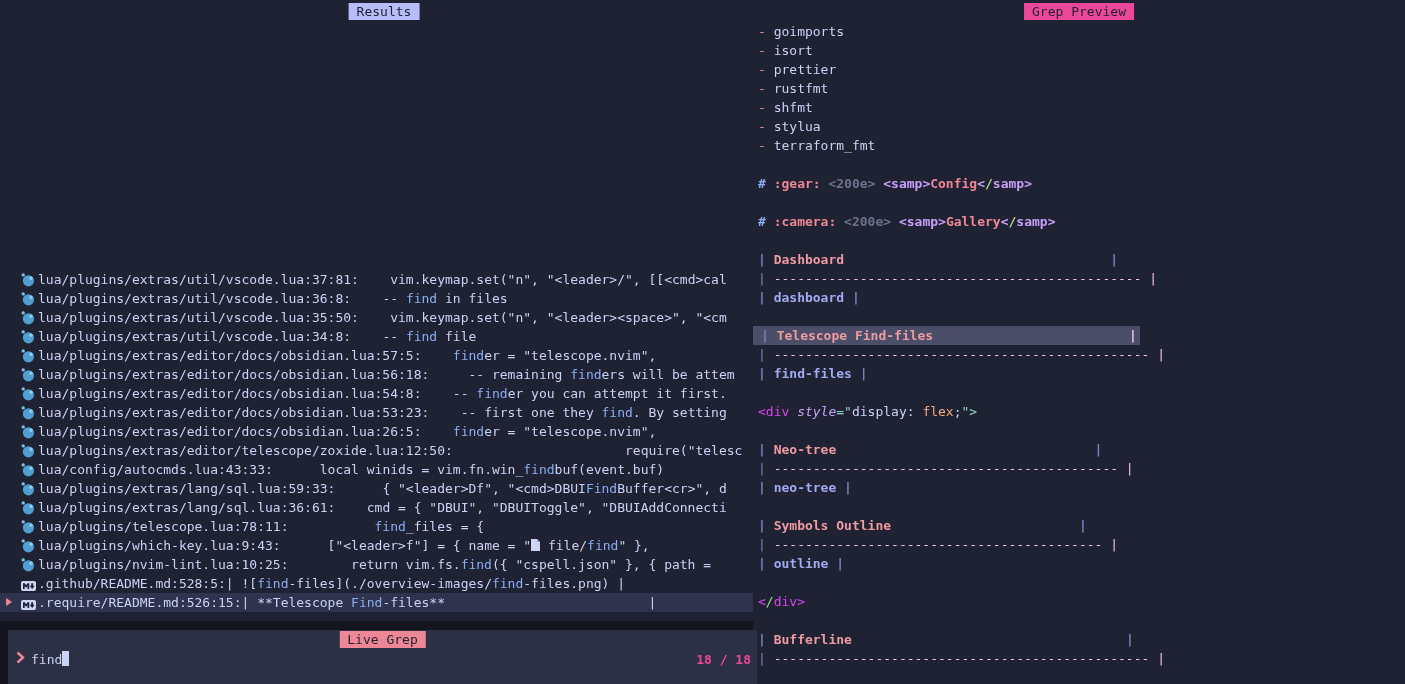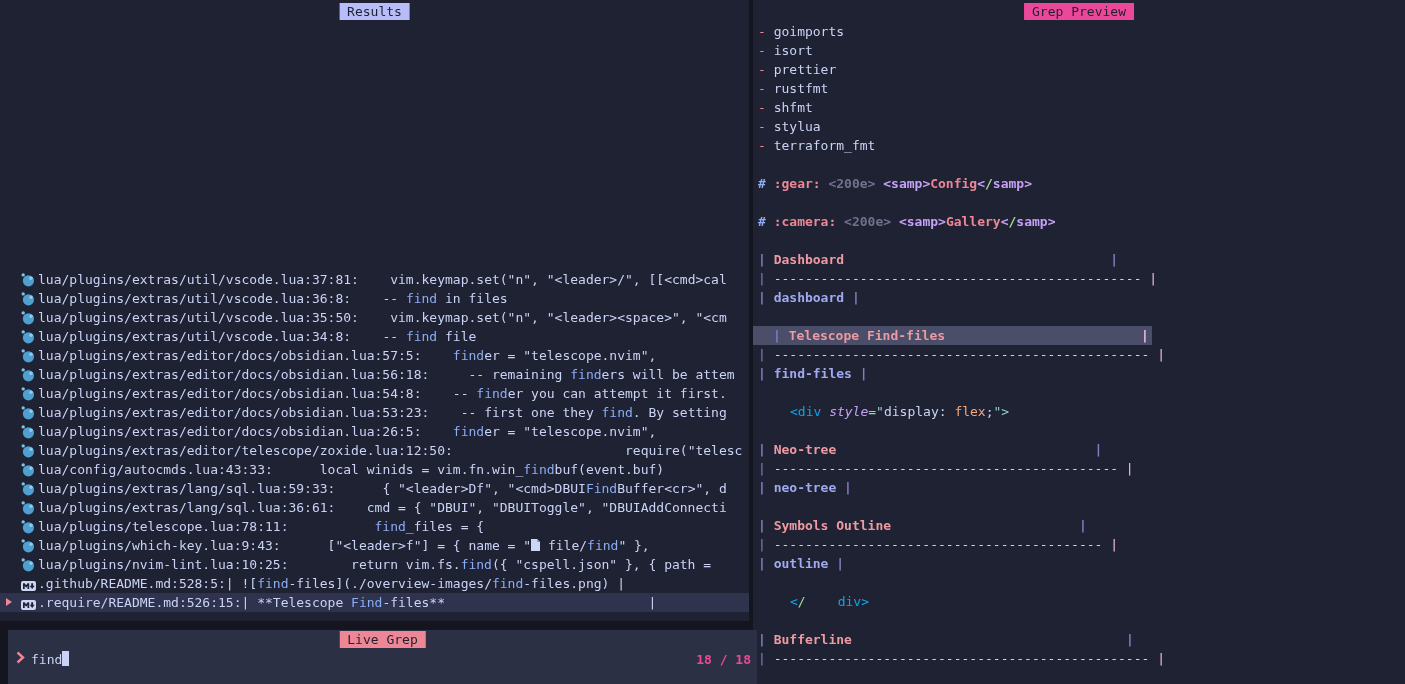--- a/index.html
+++ b/index.html
@@ -1,53 +1,53 @@
 <!DOCTYPE html>
 <html><head>
 <meta charset="utf-8">
 <style>
   html,body{margin:0;padding:0;background:#14151f;width:1405px;height:684px;overflow:hidden;}
   body{font-family:"DejaVu Sans Mono",monospace;font-size:13px;line-height:19px;position:relative;}
   .win{position:absolute;background:#1f2233;overflow:hidden;}
-  #results-win{left:0;top:0;width:749px;height:621px;}
+  #results-win{left:0;top:0;width:749px;height:621px;padding-left:19px;}
   #prompt-win{left:8px;top:630px;width:749px;height:54px;background:#2c3045;}
   #preview-win{left:753px;top:0;width:652px;height:684px;}
   .badge{position:absolute;top:3px;left:50%;transform:translateX(-50%);height:17px;line-height:17px;
          padding:0 8px;color:#1e2030;white-space:pre;z-index:5;}
   .lav-badge{background:#b7bdf8;}
   .green-badge{background:#ec4899;}
   .red-badge{background:#ed8796;top:1px;}
   #results-list{position:absolute;top:270px;left:0;right:0;}
   .rrow{position:relative;height:19px;white-space:pre;padding-left:38px;overflow:hidden;color:#cad3f5;}
   .rrow.sel{background:#2f334d;}
   .arrow{position:absolute;left:6px;top:5px;width:0;height:0;border-left:6px solid #ed8796;
          border-top:4.5px solid transparent;border-bottom:4.5px solid transparent;}
   .ficon{position:absolute;left:21px;top:3px;width:15px;height:14px;}
   .fic svg{vertical-align:-1px;}
   #preview-lines{position:absolute;top:22px;left:0;right:0;}
   .pline{height:19px;white-space:pre;padding-left:5px;overflow:hidden;color:#cad3f5;}
   .pline.b{font-weight:bold;}
-  .hlwrap{display:inline-block;background:#4a4e68;margin-left:-5px;padding-left:20px;padding-right:3px;height:19px;}
+  .hlwrap{display:inline-block;background:#4a4e68;margin-left:-5px;padding-left:8px;padding-right:3px;height:19px;}
   .promptline{position:absolute;top:20px;left:8px;right:80px;height:19px;white-space:pre;}
   .chev{display:inline-block;margin-right:6px;}
   .query{color:#cad3f5;}
   .cursor{display:inline-block;width:7px;height:15px;background:#cad3f5;vertical-align:-2px;}
   .counter{position:absolute;top:20px;right:6px;color:#ec4899;white-space:pre;font-weight:bold;}
   .s-text{color:#cad3f5;}
   .s-match{color:#8aadf4;}
   .s-red{color:#ed8796;}
   .s-dim{color:#6e738d;}
   .s-hash{color:#8aadf4;}
   .s-pipe{color:#7d80be;}
   .s-dash{color:#f5bde6;}
   .s-th{color:#ee9aa2;font-weight:bold;}
   .s-tc{color:#a0aaf0;font-weight:bold;}
   .s-mauve{color:#c6a0f6;margin-top:28px;}
   .s-mi{color:#c6a0f6;font-style:italic;}
-  .s-lav{color:#0ea5e9;margin-left:32px;}
+  .s-lav{color:#d946ef;}
   .s-green{color:#a6da95;}
   .s-teal{color:#8bd5ca;}
   .s-peach{color:#f5a97f;}
 </style>
 </head>
 <body>
 
 <div class="win" id="results-win">
   <div class="badge lav-badge">Results</div>
   <div id="results-list">

